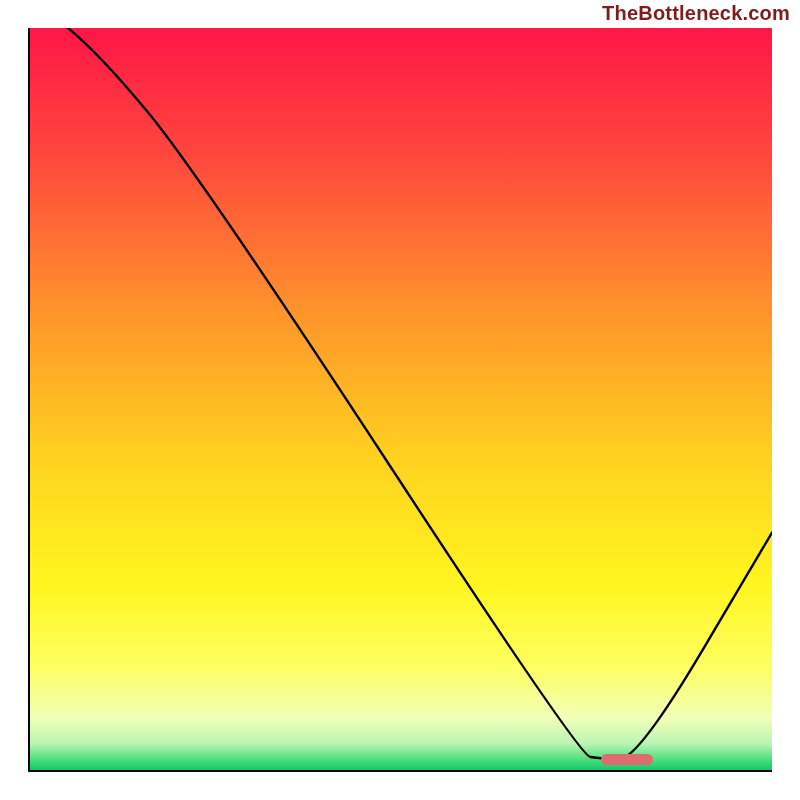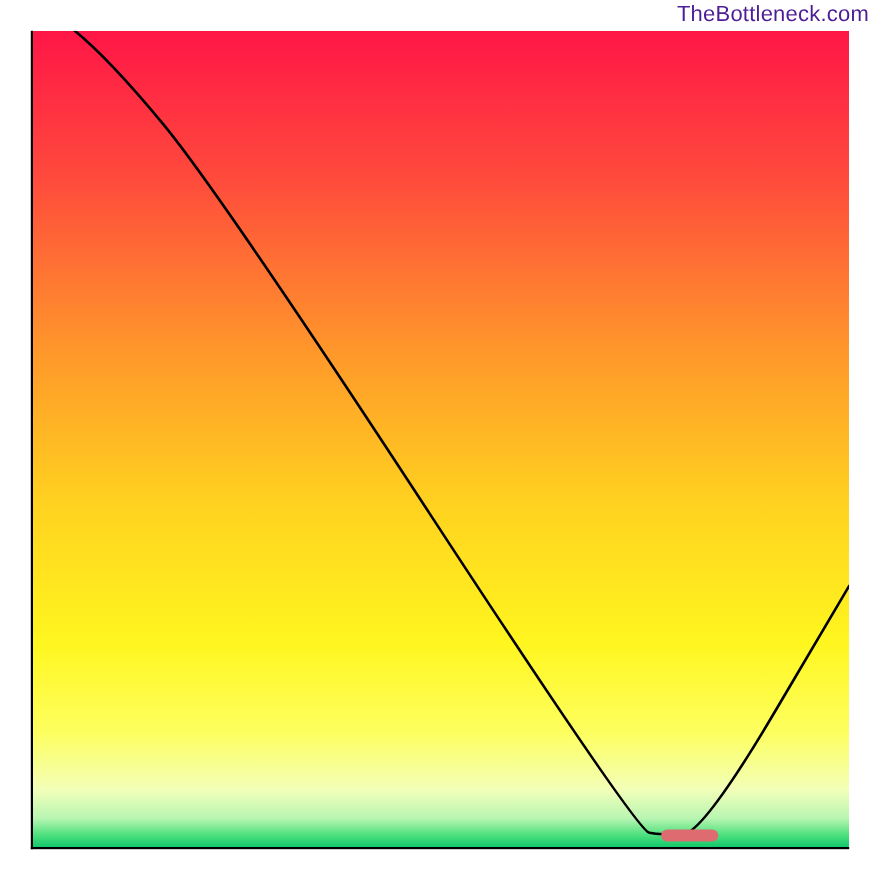--- a/index.html
+++ b/index.html
@@ -1,17 +1,17 @@
 <!DOCTYPE html>
 <html><head>
 <meta charset="utf-8">
 <style>
 html,body{margin:0;padding:0;width:800px;height:800px;overflow:hidden;background:#fff;font-family:Arial,Helvetica,sans-serif}
 .wrap{position:relative;width:800px;height:800px}
-.attribution{position:absolute;top:2px;right:10px;font-size:20px;color:#4c1d95;font-weight:400;letter-spacing:.2px}
+.attribution{position:absolute;top:2px;right:10px;font-size:20px;color:#7f1d1d;font-weight:700;letter-spacing:.2px}
 .plot{position:absolute;left:28px;top:28px;width:744px;height:744px;border-left:2px solid #000;border-bottom:2px solid #000;box-sizing:border-box;overflow:hidden}
 .grad{position:absolute;inset:0}
 svg.curve{position:absolute;inset:0}
 .marker{position:absolute;height:11px;border-radius:6px;background:#de6b70}
 </style>
 </head>
 <body>
 <div class="wrap">
   <div class="attribution">TheBottleneck.com</div>
   <div class="plot">

